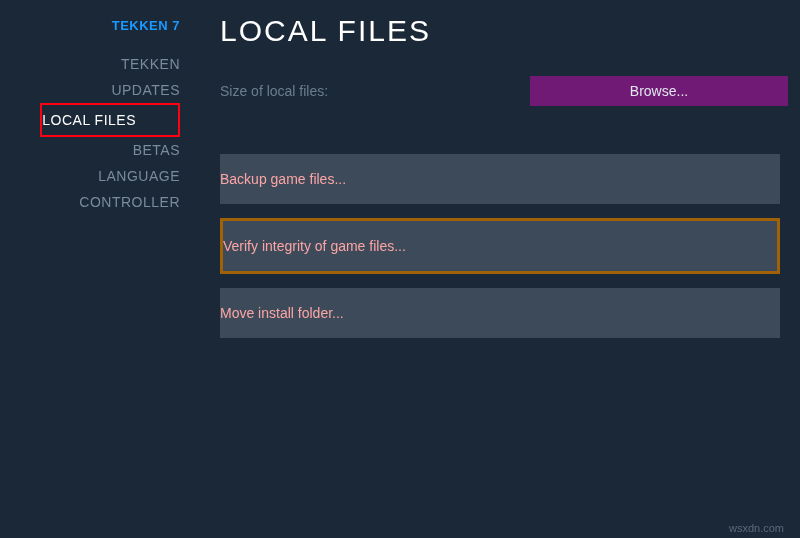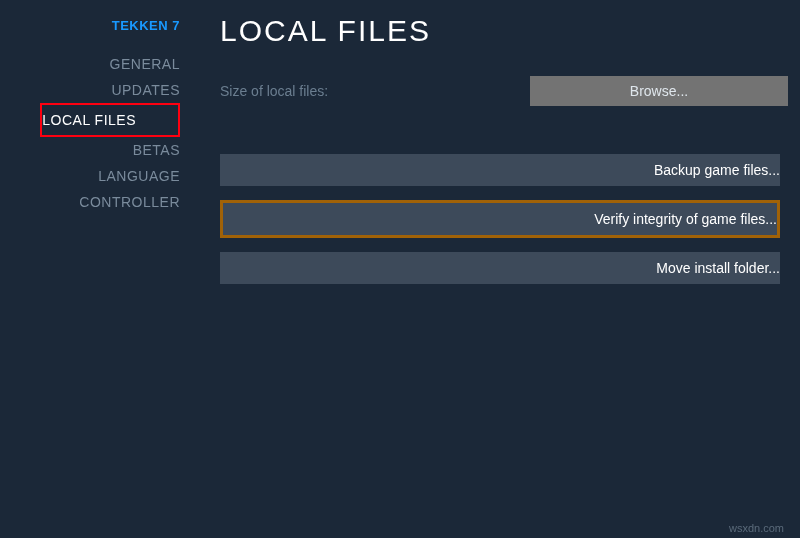--- a/index.html
+++ b/index.html
@@ -62,40 +62,40 @@
   .size-label {
     color: #6b7e90;
     font-size: 14px;
   }
   .size-value {
     color: #6ca0c8;
     font-size: 14px;
   }
   .browse-btn {
     margin-left: auto;
-    background: #737373;
+    background: #701a75;
     color: #dfe6ec;
     font-size: 14px;
     border: none;
     width: 258px;
     height: 30px;
     cursor: pointer;
     text-align: center;
   }
   .action-btn {
     display: block;
     width: 560px;
-    height: 32px;
+    height: 50px;
     background: #3d4a5a;
-    color: #ffffff;
+    color: #fca5a5;
     font-size: 14px;
     border: none;
     margin-bottom: 14px;
     cursor: pointer;
-    text-align: right;
+    text-align: left;
   }
   .highlight-action {
     border: 3px solid #a16207;
     padding: 0;
     width: 560px;
     margin-bottom: 14px;
   }
   .highlight-action .action-btn {
     margin-bottom: 0;
     width: 100%;
@@ -107,21 +107,21 @@
     font-size: 11px;
     color: #5a6a7a;
   }
 </style>
 </head>
 <body>
 
 <div class="sidebar">
   <div class="game-title">TEKKEN 7</div>
 
-  <div class="nav-row"><span class="nav-item">GENERAL</span></div>
+  <div class="nav-row"><span class="nav-item">TEKKEN</span></div>
   <div class="nav-row"><span class="nav-item">UPDATES</span></div>
   <div class="nav-row">
     <span class="highlight-sidebar">
       <span class="nav-item active">LOCAL FILES</span>
     </span>
   </div>
   <div class="nav-row"><span class="nav-item">BETAS</span></div>
   <div class="nav-row"><span class="nav-item">LANGUAGE</span></div>
   <div class="nav-row"><span class="nav-item">CONTROLLER</span></div>
 </div>

